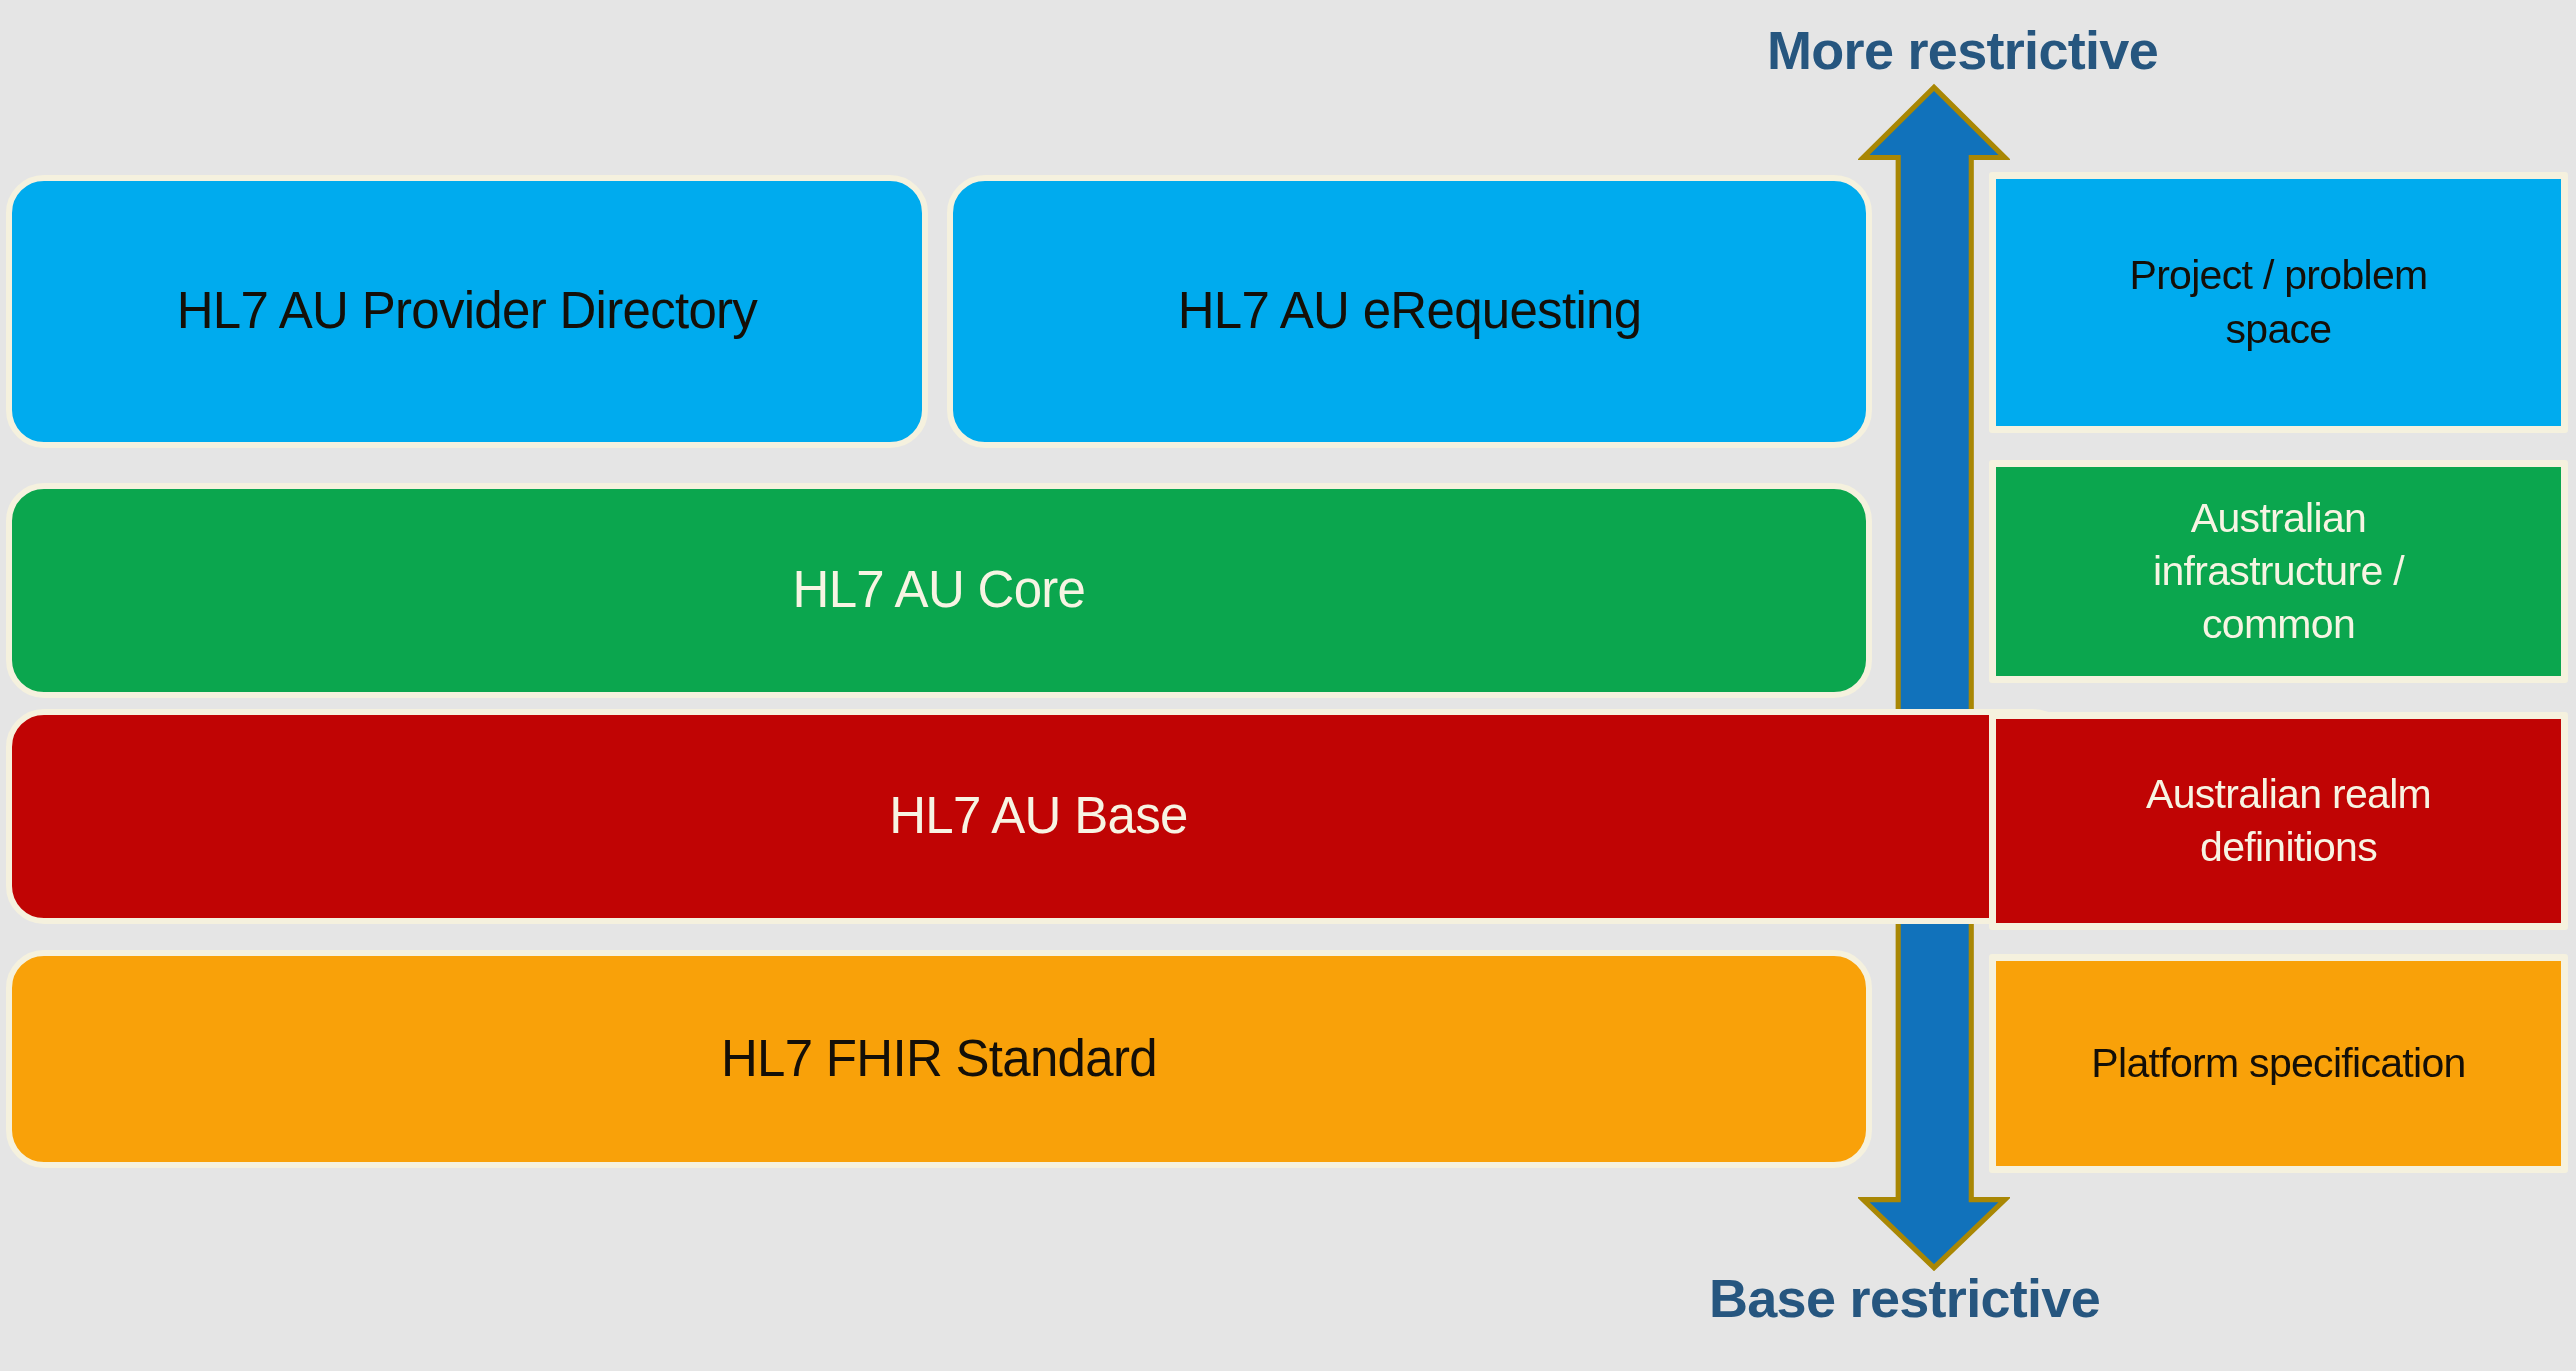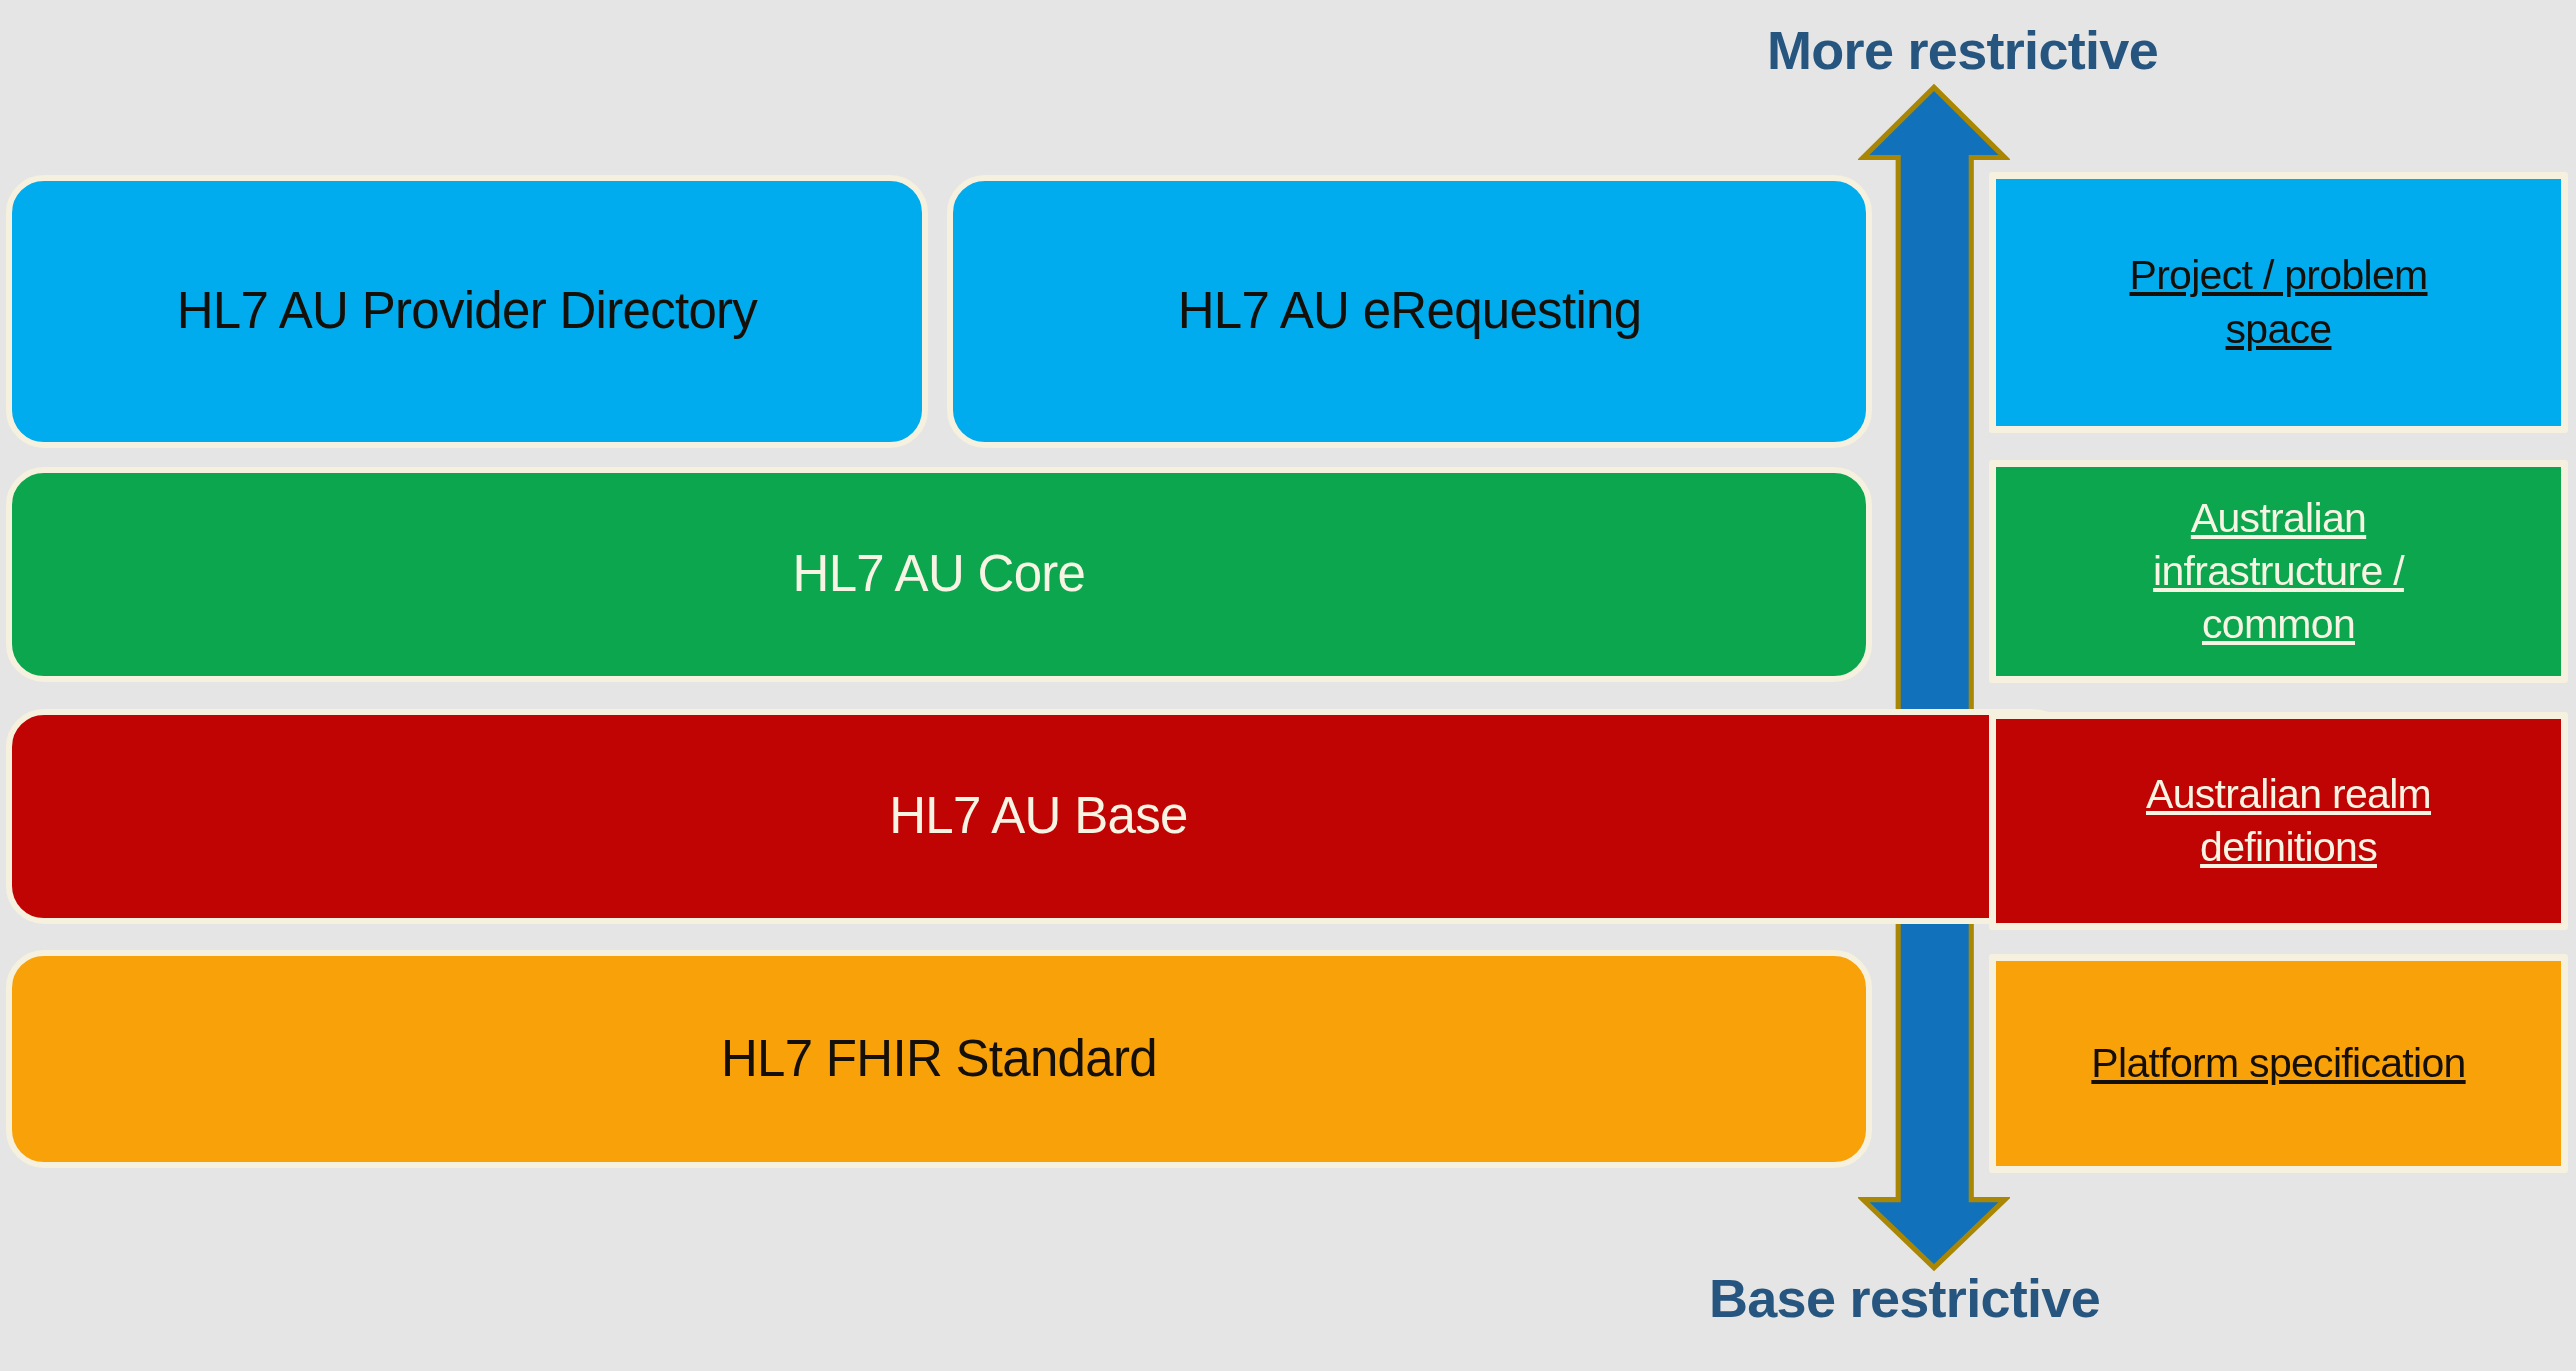--- a/index.html
+++ b/index.html
@@ -29,21 +29,20 @@
     border-radius: 38px;
   }
   .stack-label {
     font-size: 51px;
     line-height: 1.15;
     letter-spacing: -0.7px;
   }
   .ann {
     border-radius: 3px;
     border-width: 7.3px;
-    text-decoration: underline;
   }
   .ann-label {
     font-size: 41px;
     line-height: 1.3;
     letter-spacing: -0.7px;
   }
   .axis-label {
     position: absolute;
     font-size: 54px;
     font-weight: bold;
@@ -71,21 +70,21 @@
   <div class="arrow-wrap">
     <svg width="152" height="1193" viewBox="0 0 208 1629">
       <polygon points="104,7 201,103 155,103 155,1529 201,1529 104,1622 7,1529 55,1529 55,103 7,103" stroke-width="7" stroke-linejoin="miter" fill="#1172BB" stroke="#A98704"></polygon>
     </svg>
   </div>
 
   <div class="box rounded stack-label" style="left: 5.9px; top: 175px; width: 922px; height: 273px; background-color: rgb(0, 171, 238); color: rgb(20, 15, 8);">HL7 AU Provider Directory</div>
 
   <div class="box rounded stack-label" style="left: 947px; top: 175px; width: 925px; height: 273px; background-color: rgb(0, 171, 238); color: rgb(20, 15, 8);">HL7 AU eRequesting</div>
 
-  <div class="box rounded stack-label" style="left: 5.9px; top: 467px; width: 1866px; height: 215px; background-color: rgb(11, 166, 78); color: rgb(247, 244, 227);">HL7 AU Core</div>
+  <div class="box rounded stack-label" style="left: 5.9px; top: 483px; width: 1866px; height: 215px; background-color: rgb(11, 166, 78); color: rgb(247, 244, 227);">HL7 AU Core</div>
 
   <div class="box rounded stack-label" style="left: 5.9px; top: 709px; width: 2065px; height: 215px; background-color: rgb(192, 4, 4); color: rgb(247, 244, 227);">HL7 AU Base</div>
 
   <div class="box rounded stack-label" style="left: 5.9px; top: 950px; width: 1866px; height: 218px; background-color: rgb(249, 161, 9); color: rgb(20, 15, 8);">HL7 FHIR Standard</div>
 
   <div class="box ann ann-label" style="left: 1989px; top: 172px; width: 579px; height: 261px; background-color: rgb(0, 171, 238); color: rgb(20, 15, 8);">Project / problem
 space</div>
 
   <div class="box ann ann-label" style="left: 1989px; top: 460px; width: 579px; height: 223px; background-color: rgb(11, 166, 78); color: rgb(247, 244, 227);">Australian
 infrastructure /

